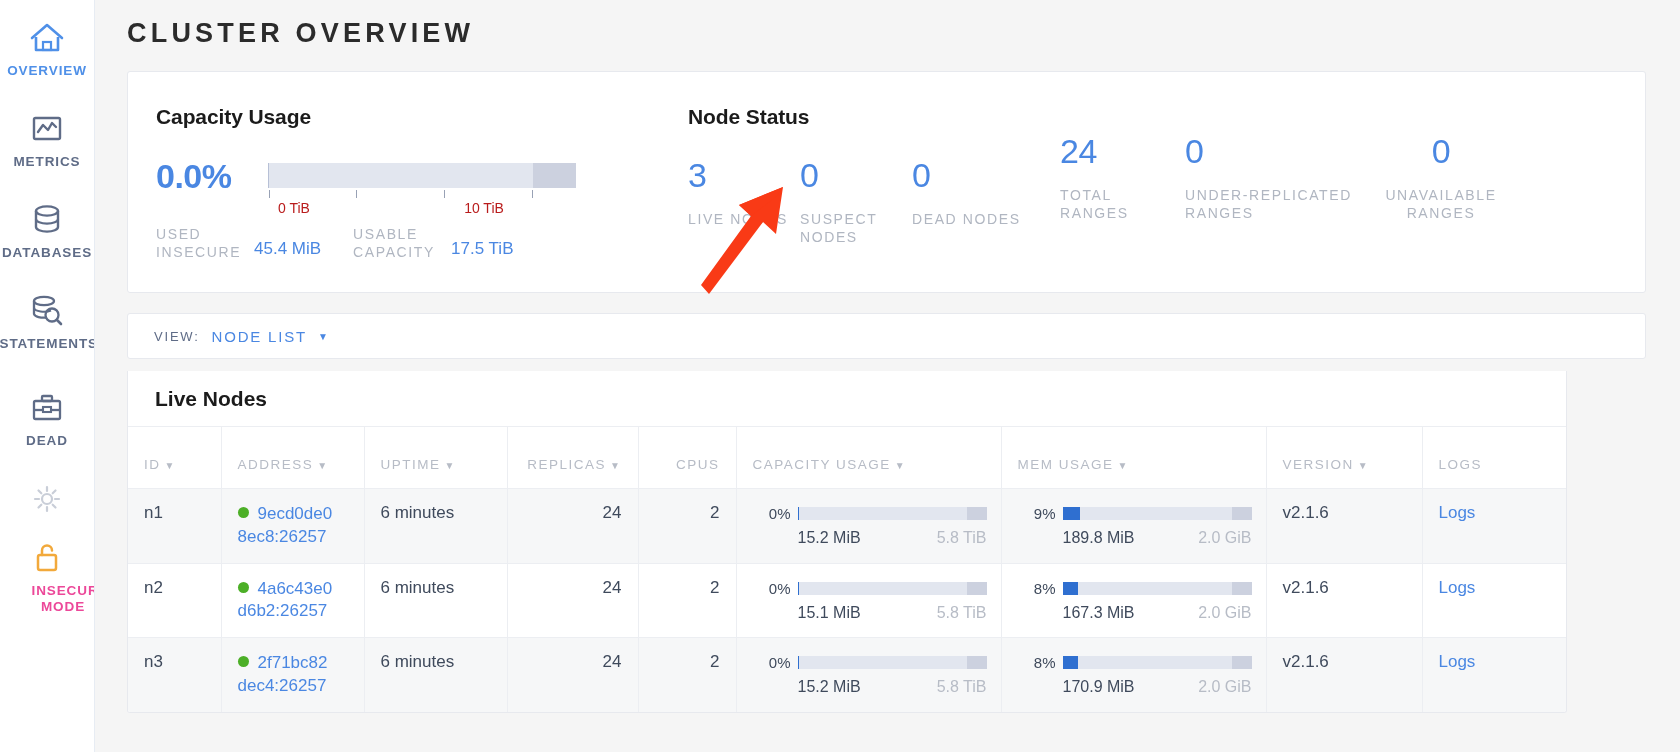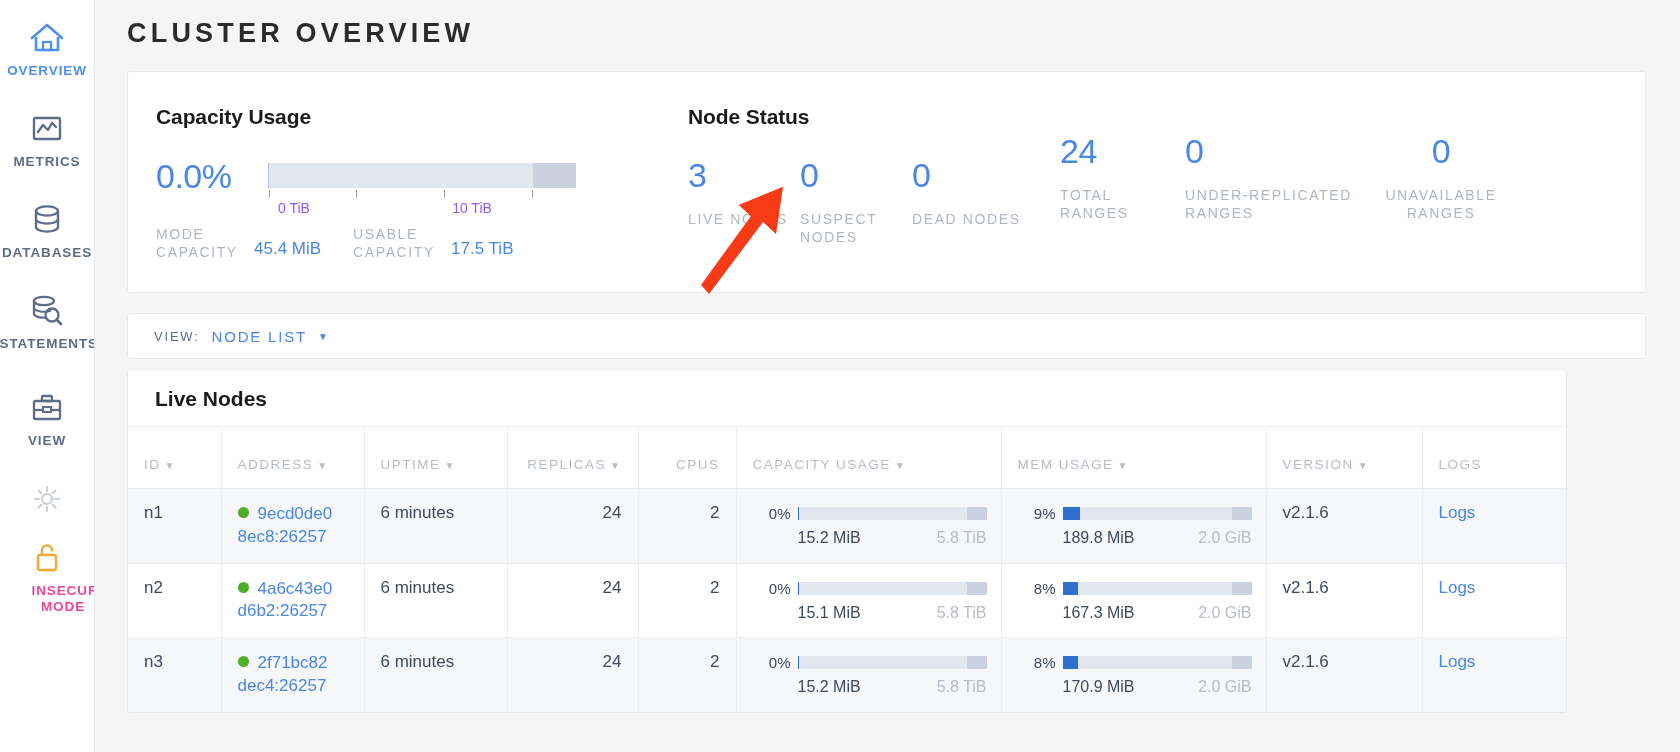--- a/index.html
+++ b/index.html
@@ -70,35 +70,35 @@
   }
   .sec-title {
     font-size: 21px; font-weight: 600; color: #1b1b1b;
     letter-spacing: -0.1px;
   }
 
   
   .cap-sec { width: 560px; padding: 33px 0 0 28px; }
   .cap-body { display: flex; align-items: flex-start; margin-top: 26px; }
   .cap-pct {
-    font-size: 34px; font-weight: 400; color: #4a87e2;
+    font-size: 34px; font-weight: 700; color: #4a87e2;
     letter-spacing: -0.5px; width: 112px; padding-top: 2px;
   }
   .cap-chartwrap { padding-top: 8px; }
   .cap-bar {
     width: 308px; height: 25px; background: #e2e6ef;
     position: relative;
   }
   .cap-bar-used { position: absolute; left: 0; top: 0; height: 100%; background: #b7c0d6; width: 0.1%; }
   .cap-bar-tail { position: absolute; right: 0; top: 0; height: 100%; width: 43px; background: #ccd1df; }
   .cap-ticks { position: relative; height: 9px; width: 308px; margin-top: 2px; }
   .cap-ticks i { position: absolute; top: 0; width: 1px; height: 8px; background: #98a1b5; }
   .cap-ticklabels { position: relative; height: 18px; width: 340px; margin-top: 1px; }
   .cap-ticklabels span {
-    position: absolute; font-size: 14px; color: #8b5cf6; transform: translateX(-50%);
+    position: absolute; font-size: 14px; color: #b91c1c; transform: translateX(-50%);
   }
   .cap-foot { display: flex; margin-top: 7px; }
   .cap-kv { display: flex; align-items: flex-start; }
   .cap-k {
     font-size: 14px; letter-spacing: 1.6px; color: #b0b6c1;
     line-height: 1.32; width: 92px;
   }
   .cap-v { font-size: 17px; color: #4a87e2; font-weight: 400; margin-left: 6px; padding-top: 14px; }
   .cap-kv.second { margin-left: 32px; }
 
@@ -249,21 +249,21 @@
 
     <a class="nav-item" style="margin-top:6px;">
       <span class="nav-icon">
         <svg width="38" height="34" viewBox="0 0 38 34">
           <rect x="14" y="5" width="10" height="5" rx="1" fill="none" stroke="#5f6c87" stroke-width="2.3"></rect>
           <rect x="6" y="10" width="26" height="18" rx="1.5" fill="none" stroke="#5f6c87" stroke-width="2.3"></rect>
           <line x1="6" y1="19" x2="32" y2="19" stroke="#5f6c87" stroke-width="2.3"></line>
           <rect x="15" y="16" width="8" height="5" fill="#ffffff" stroke="#5f6c87" stroke-width="2.1"></rect>
         </svg>
       </span>
-      <span class="nav-label">VIEW</span>
+      <span class="nav-label">DEAD</span>
     </a>
 
     <a class="nav-item" style="margin-bottom:14px;">
       <span class="nav-icon">
         <svg width="36" height="34" viewBox="0 0 36 34">
           <circle cx="18" cy="17" r="5" fill="none" stroke="#c9ced8" stroke-width="2.2"></circle>
           <g stroke="#c9ced8" stroke-width="2.2" stroke-linecap="round">
             <line x1="18" y1="5" x2="18" y2="9"></line>
               <line x1="18" y1="25" x2="18" y2="29"></line>
             <line x1="6" y1="17" x2="10" y2="17"></line>
@@ -305,27 +305,27 @@
               <div class="cap-bar-tail"></div>
             </div>
             <div class="cap-ticks">
               <i style="left:1px"></i>
                 <i style="left:88px"></i>
                 <i style="left:176px"></i>
                 <i style="left:264px"></i>
             </div>
             <div class="cap-ticklabels">
               <span style="left:26px">0 TiB</span>
-              <span style="left:204px">10 TiB</span>
+              <span style="left:216px">10 TiB</span>
             </div>
           </div>
         </div>
         <div class="cap-foot">
           <div class="cap-kv">
-            <div class="cap-k">MODE CAPACITY</div>
+            <div class="cap-k">USED INSECURE</div>
             <div class="cap-v">45.4 MiB</div>
           </div>
           <div class="cap-kv second">
             <div class="cap-k">USABLE CAPACITY</div>
             <div class="cap-v">17.5 TiB</div>
           </div>
         </div>
       </div>
 
       <div class="stat-sec" style="width:372px;">

